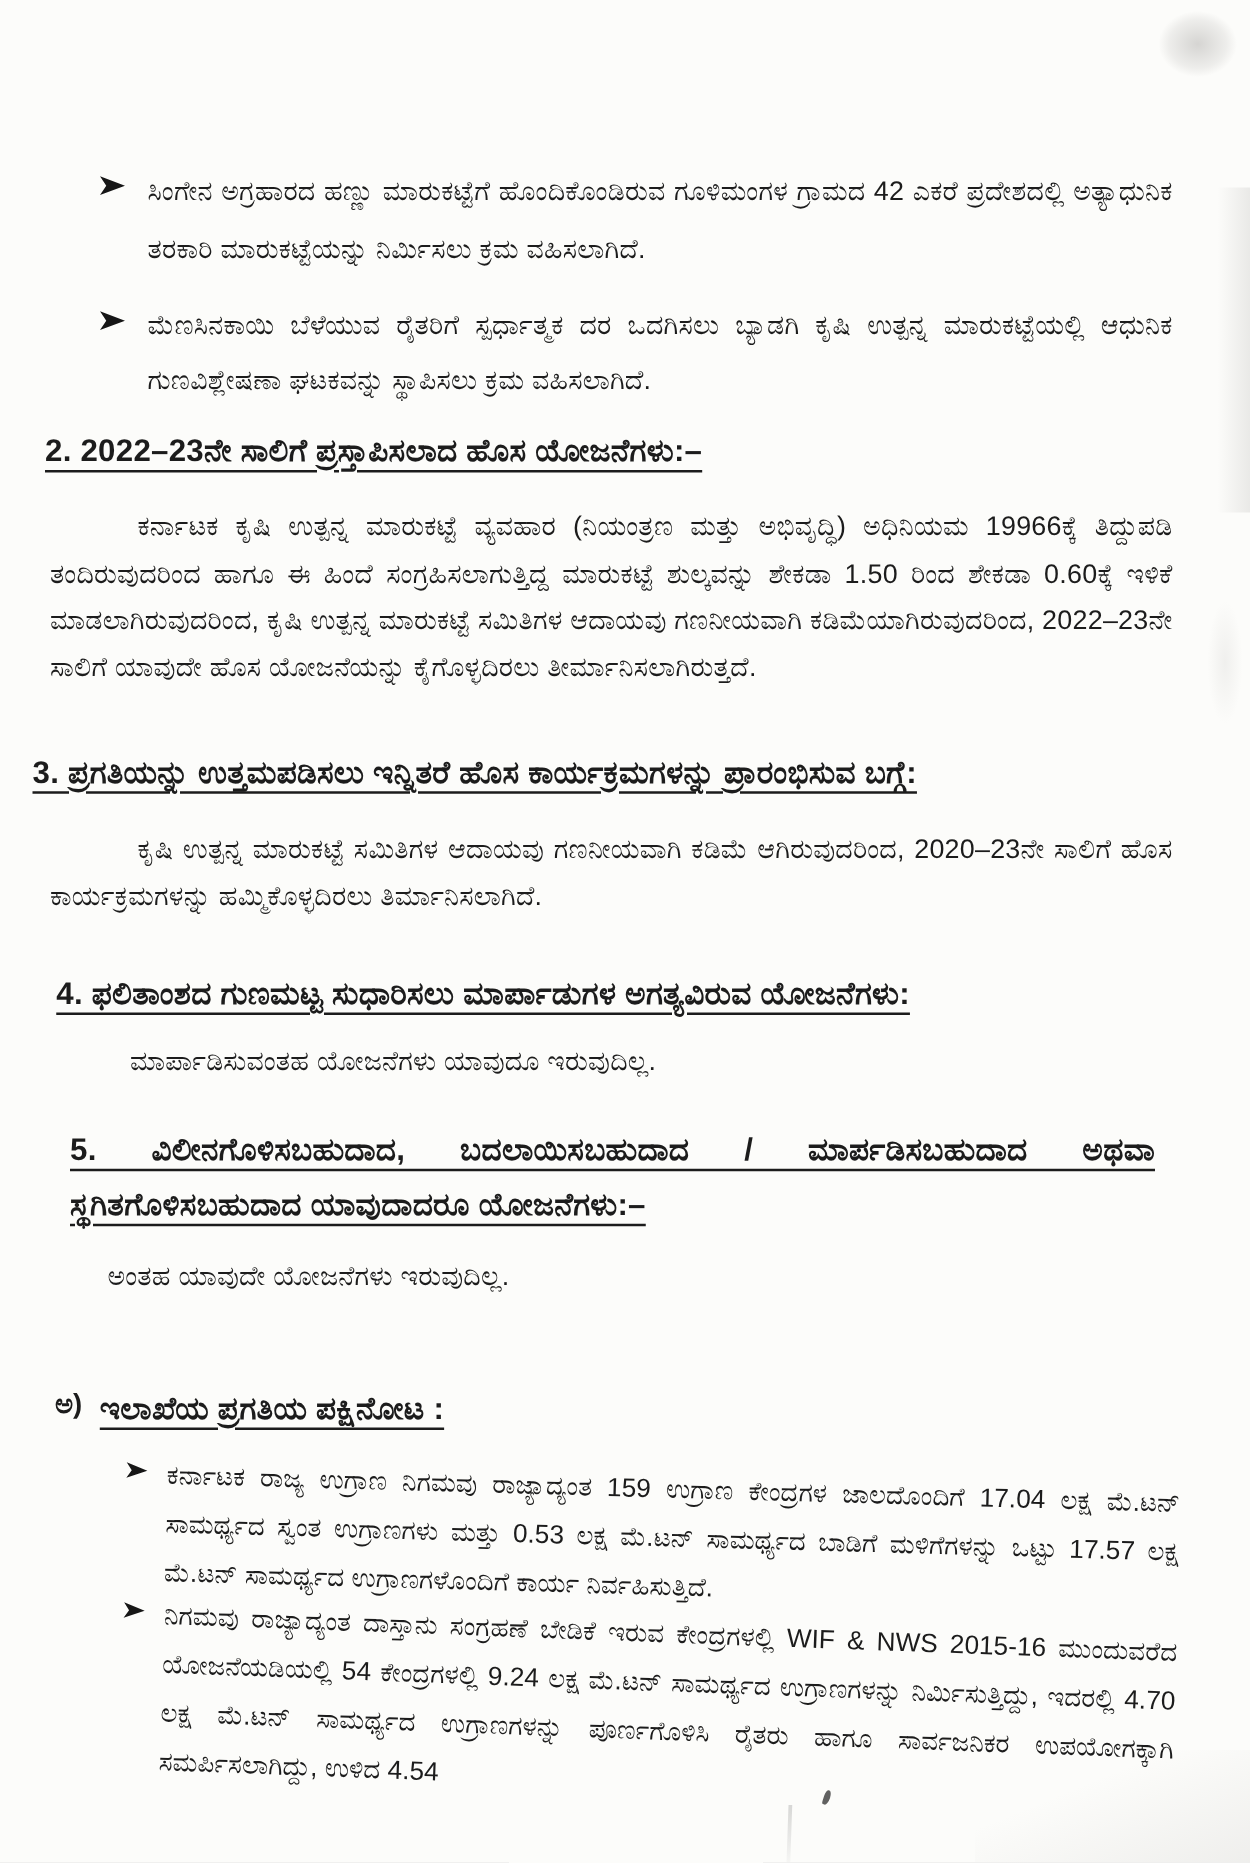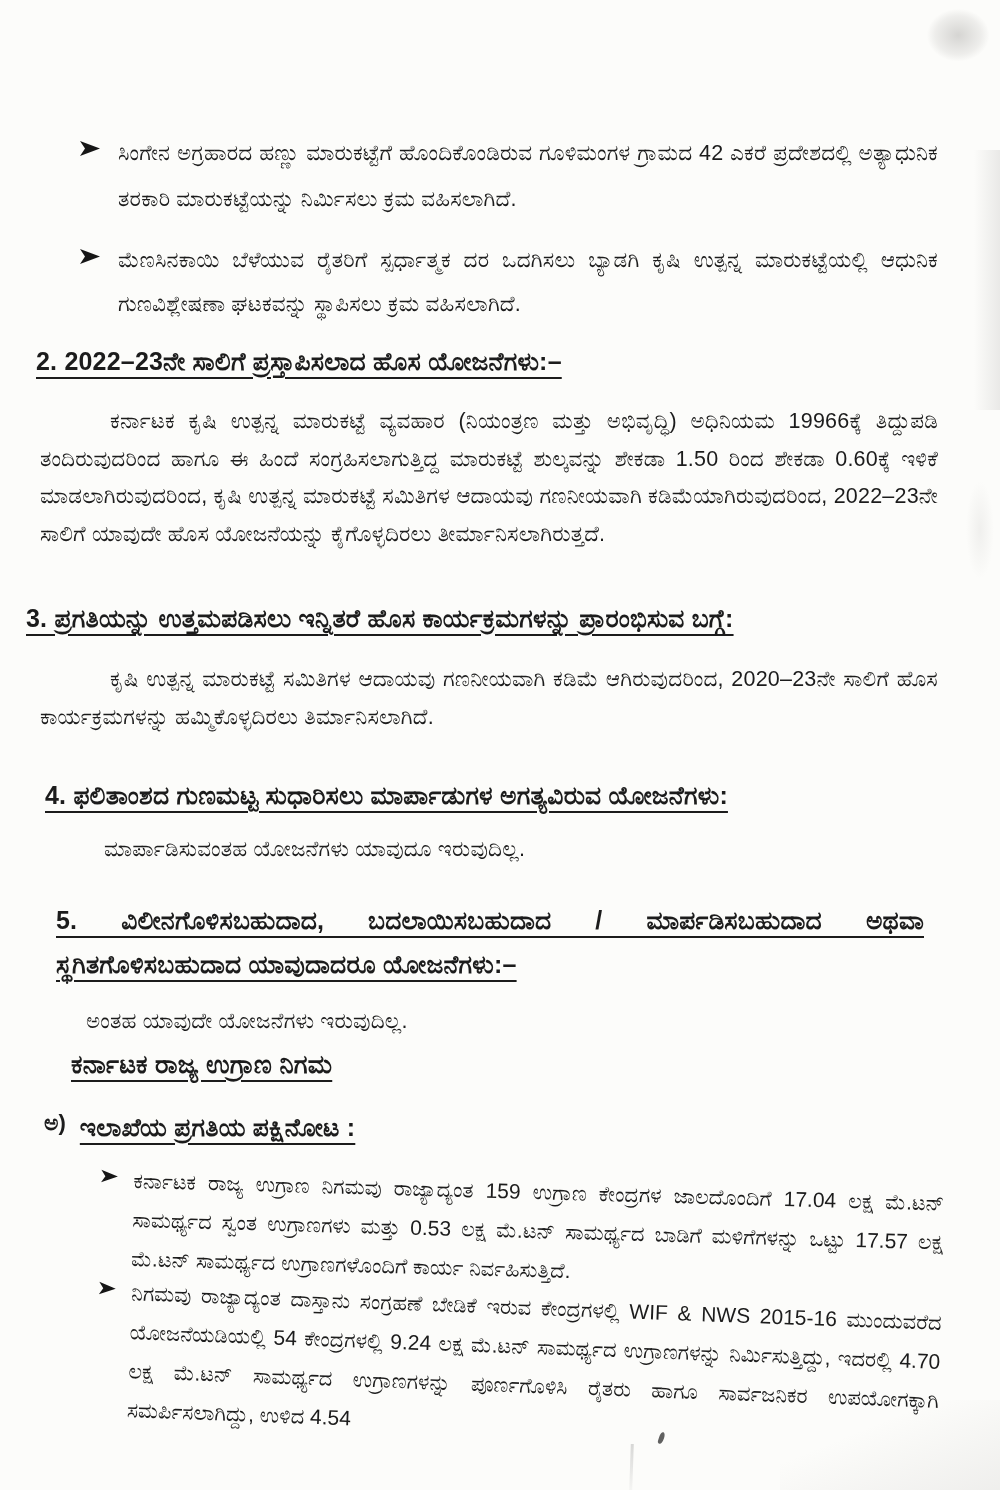--- a/index.html
+++ b/index.html
@@ -105,21 +105,20 @@
 
   <div class="blk heading h-size" style="left:45px;top:778px;text-align:center;">4. ಫಲಿತಾಂಶದ ಗುಣಮಟ್ಟ ಸುಧಾರಿಸಲು ಮಾರ್ಪಾಡುಗಳ ಅಗತ್ಯವಿರುವ ಯೋಜನೆಗಳು:</div>
   <div class="blk kn" style="left:104px;top:830px;">ಮಾರ್ಪಾಡಿಸುವಂತಹ ಯೋಜನೆಗಳು ಯಾವುದೂ ಇರುವುದಿಲ್ಲ.</div>
 
   <div class="blk" style="left:56px;top:898px;width:868px;">
     <div class="heading h-size just-last" style="line-height:44px;">5. ವಿಲೀನಗೊಳಿಸಬಹುದಾದ, ಬದಲಾಯಿಸಬಹುದಾದ / ಮಾರ್ಪಡಿಸಬಹುದಾದ ಅಥವಾ</div>
     <div class="heading h-size" style="line-height:44px;">ಸ್ಥಗಿತಗೊಳಿಸಬಹುದಾದ ಯಾವುದಾದರೂ ಯೋಜನೆಗಳು:–</div>
   </div>
   <div class="blk kn" style="left:86px;top:982px;margin-top:20px;">ಅಂತಹ ಯಾವುದೇ ಯೋಜನೆಗಳು ಇರುವುದಿಲ್ಲ.</div>
 
-  <div class="blk heading kswc-title" style="left:71px;top:1044px;">ಕರ್ನಾಟಕ ರಾಜ್ಯ ಉಗ್ರಾಣ ನಿಗಮ</div>
 
   <div class="blk sub-row" style="left:44px;top:1110px;">
     <span class="sub-label">ಅ)</span>
     <span class="heading h-size">ಇಲಾಖೆಯ ಪ್ರಗತಿಯ ಪಕ್ಷಿನೋಟ :</span>
   </div>
 
   <div class="blk bullet-row kb tilt1" style="left:100px;top:1160px;width:845px;">
     <span class="bullet-glyph">
       <svg width="20" height="16" viewBox="0 0 24 19">
           <path d="M2 2 L22 9.5 L2 17 L7 9.5 Z" fill="#161616"></path>

